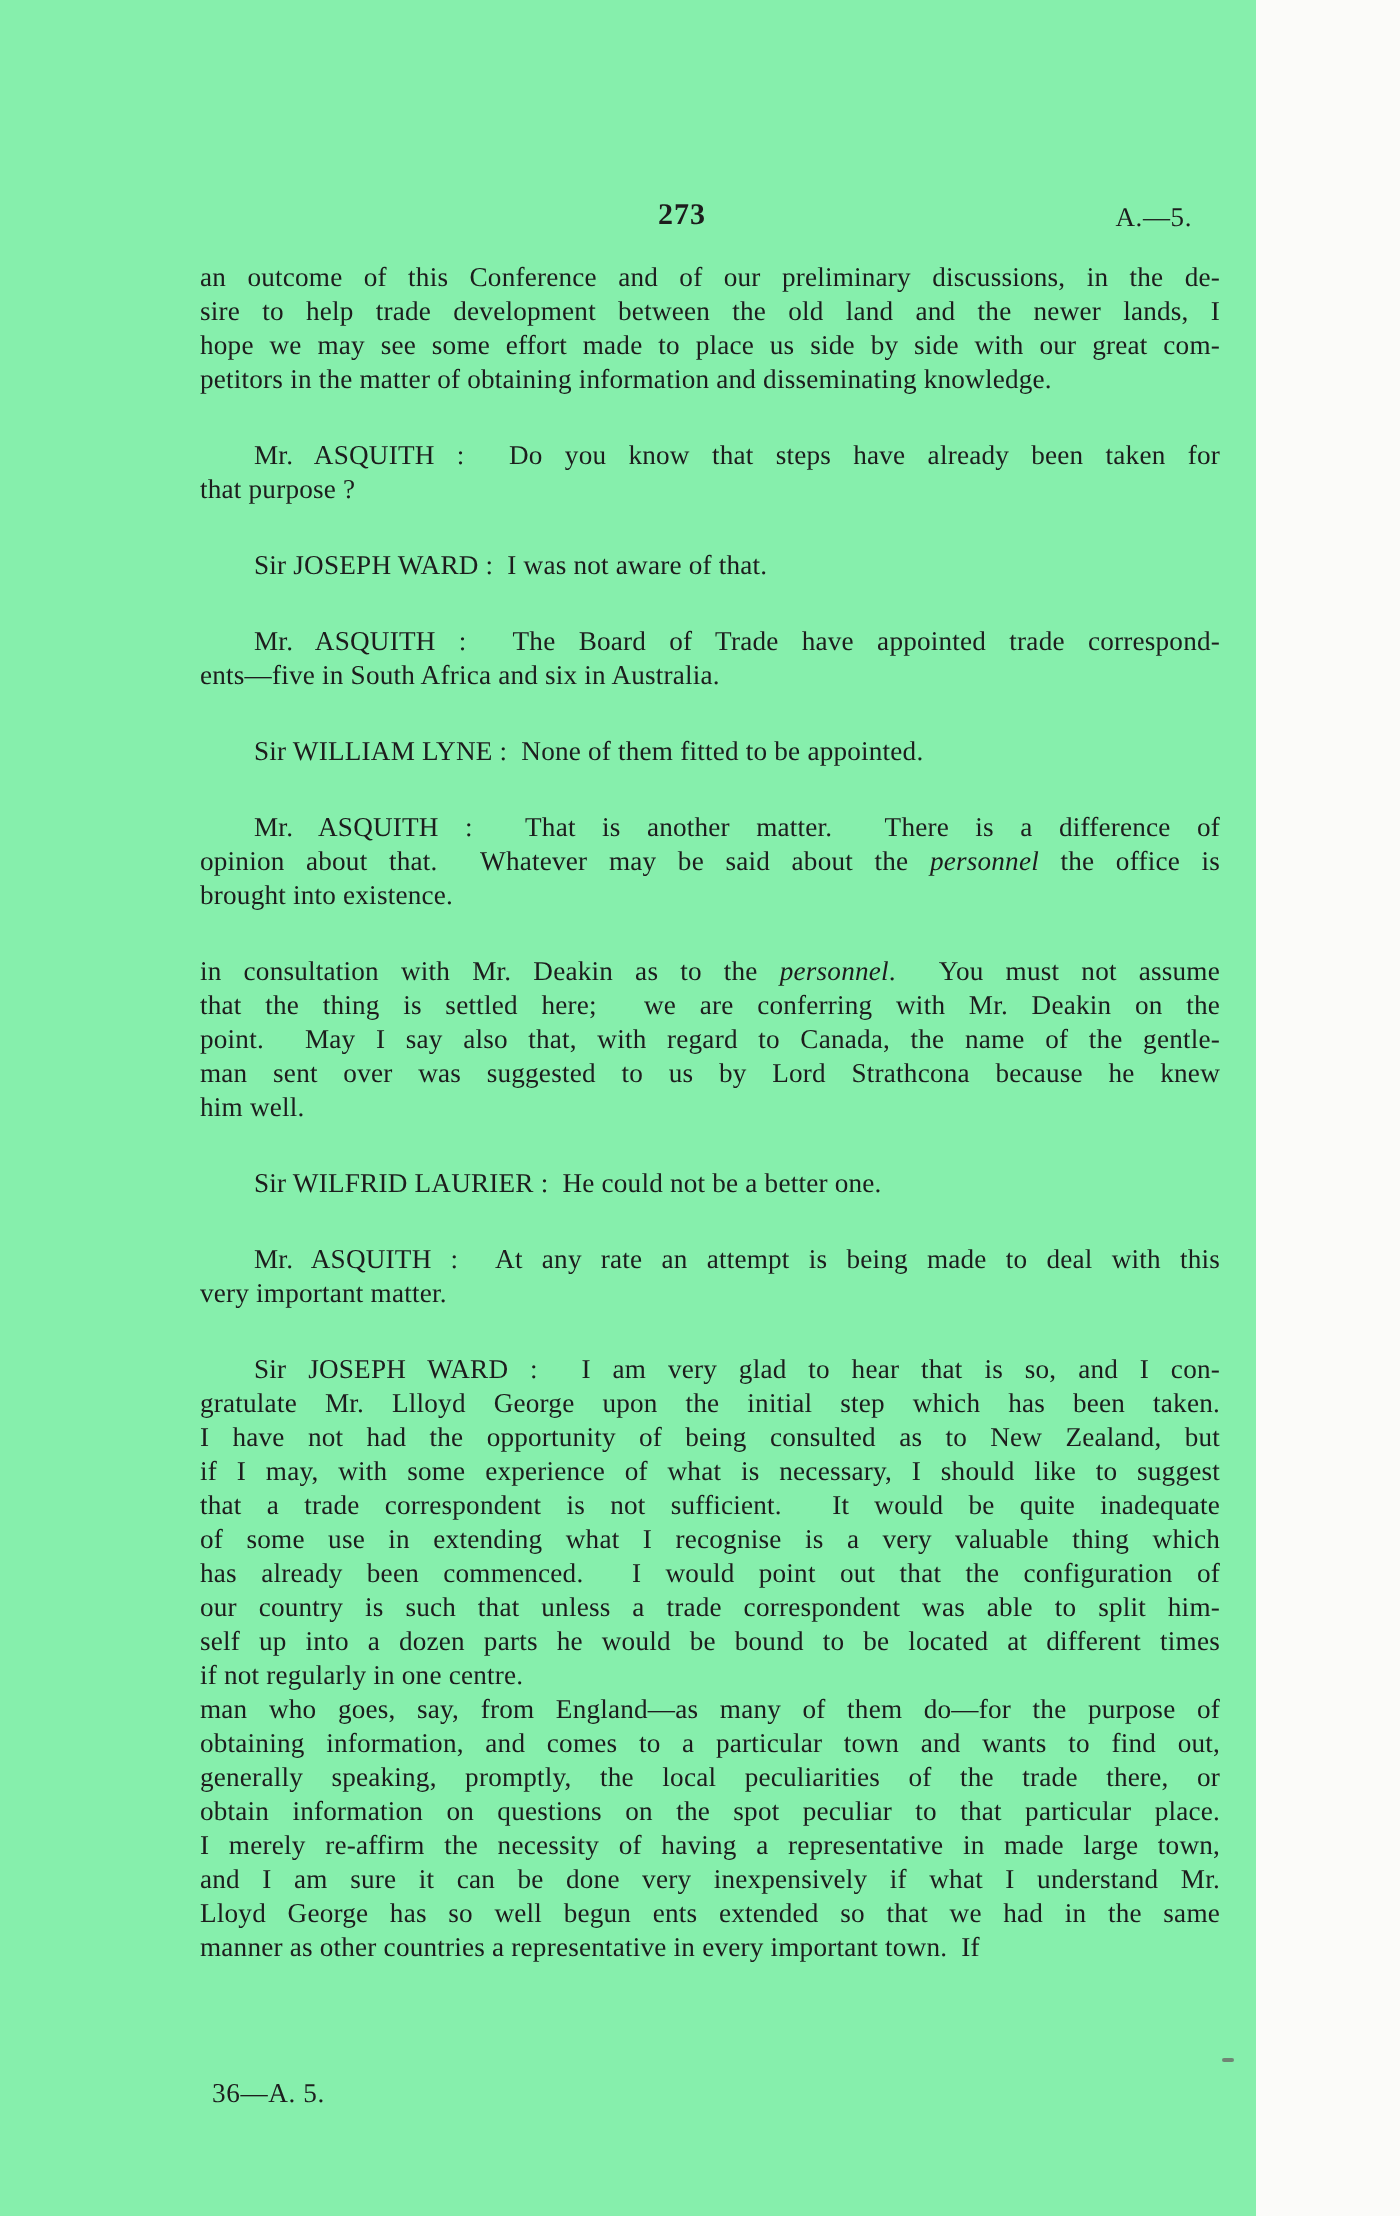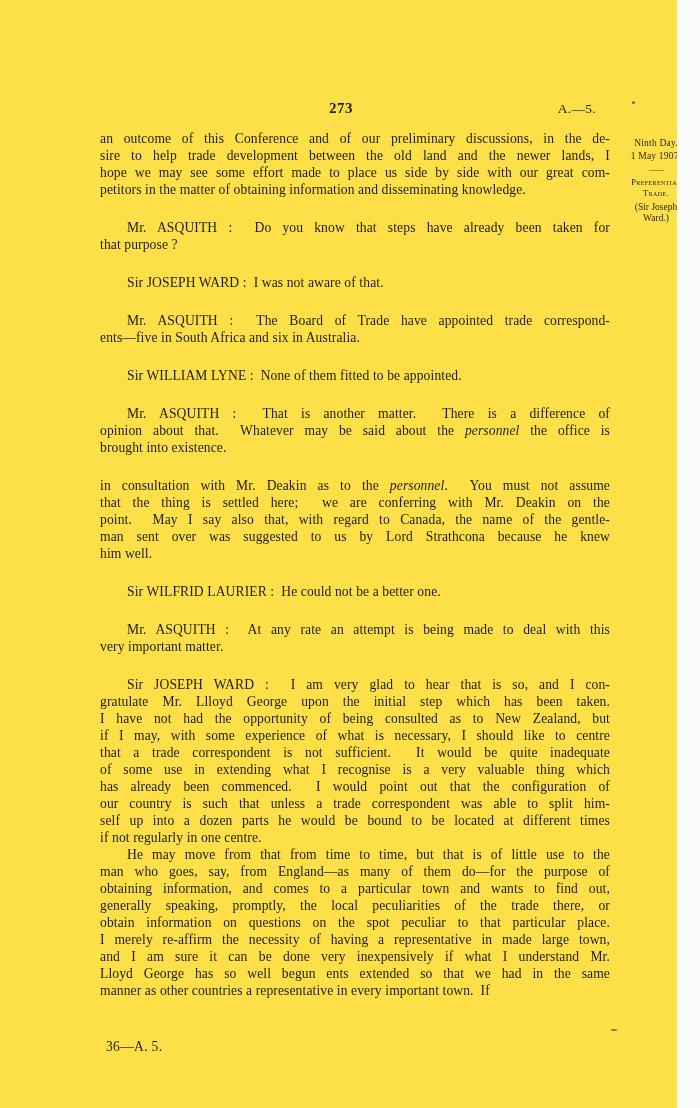--- a/index.html
+++ b/index.html
@@ -2,23 +2,23 @@
 <html><head>
 <meta charset="utf-8">
 <style>
   html, body {
     margin: 0;
     padding: 0;
     background: #fbfbf9;
   }
   .page {
     position: relative;
-    width: 677px;
+    width: 628px;
     height: 1108px;
-    background: #fde047;
+    background: #86efac;
     overflow: hidden;
     font-family: "Liberation Serif", "DejaVu Serif", serif;
     color: #1d1d1d;
   }
   
   .header {
     position: absolute;
     left: 86px;
     top: 100px;
     width: 510px;
@@ -174,30 +174,29 @@
         <div class="ln last ind"><span>Sir WILFRID LAURIER&nbsp;:&nbsp; He could not be a better one.</span></div>
       </div>
       <div class="para gap">
         <div class="ln ind"><span>Mr. ASQUITH&nbsp;:&nbsp; At any rate an attempt is being made to deal with this</span></div>
         <div class="ln last"><span>very important matter.</span></div>
       </div>
       <div class="para gap">
         <div class="ln ind"><span>Sir JOSEPH WARD&nbsp;:&nbsp; I am very glad to hear that is so, and I con-</span></div>
         <div class="ln"><span>gratulate Mr. Llloyd George upon the initial step which has been taken.</span></div>
         <div class="ln"><span>I have not had the opportunity of being consulted as to New Zealand, but</span></div>
-        <div class="ln"><span>if I may, with some experience of what is necessary, I should like to centre</span></div>
+        <div class="ln"><span>if I may, with some experience of what is necessary, I should like to suggest</span></div>
         <div class="ln"><span>that a trade correspondent is not sufficient.&nbsp; It would be quite inadequate</span></div>
         <div class="ln"><span>of some use in extending what I recognise is a very valuable thing which</span></div>
         <div class="ln"><span>has already been commenced.&nbsp; I would point out that the configuration of</span></div>
         <div class="ln"><span>our country is such that unless a trade correspondent was able to split him-</span></div>
         <div class="ln"><span>self up into a dozen parts he would be bound to be located at different times</span></div>
         <div class="ln last"><span>if not regularly in one centre.</span></div>
       </div>
       <div class="para">
-        <div class="ln ind"><span>He may move from that from time to time, but that is of little use to the</span></div>
         <div class="ln"><span>man who goes, say, from England—as many of them do—for the purpose of</span></div>
         <div class="ln"><span>obtaining information, and comes to a particular town and wants to find out,</span></div>
         <div class="ln"><span>generally speaking, promptly, the local peculiarities of the trade there, or</span></div>
         <div class="ln"><span>obtain information on questions on the spot peculiar to that particular place.</span></div>
         <div class="ln"><span>I merely re-affirm the necessity of having a representative in made large town,</span></div>
         <div class="ln"><span>and I am sure it can be done very inexpensively if what I understand Mr.</span></div>
         <div class="ln"><span>Lloyd George has so well begun ents extended so that we had in the same</span></div>
         <div class="ln last"><span>manner as other countries a representative in every important town.&nbsp; If</span></div>
       </div>
     </main>

